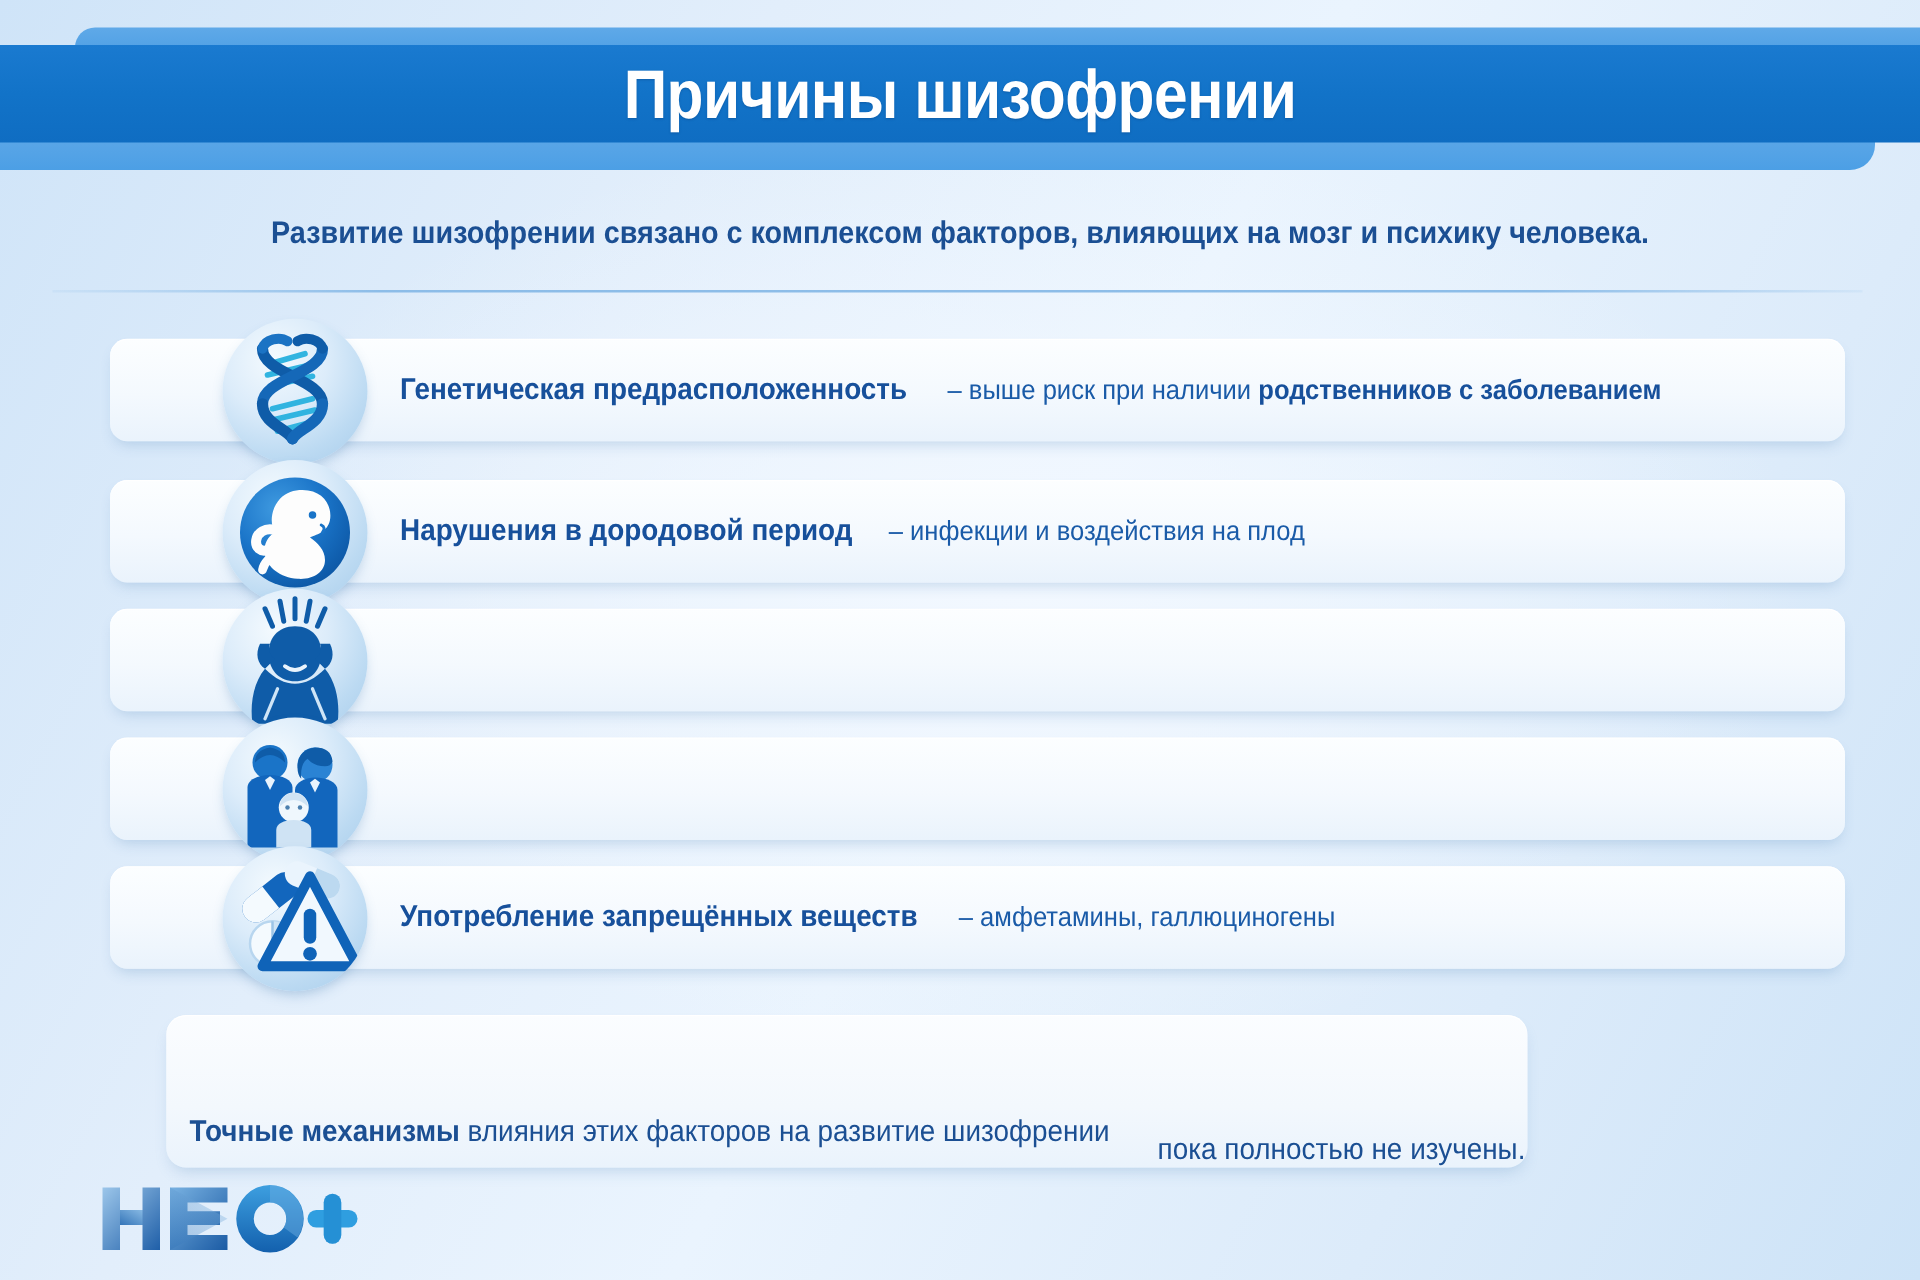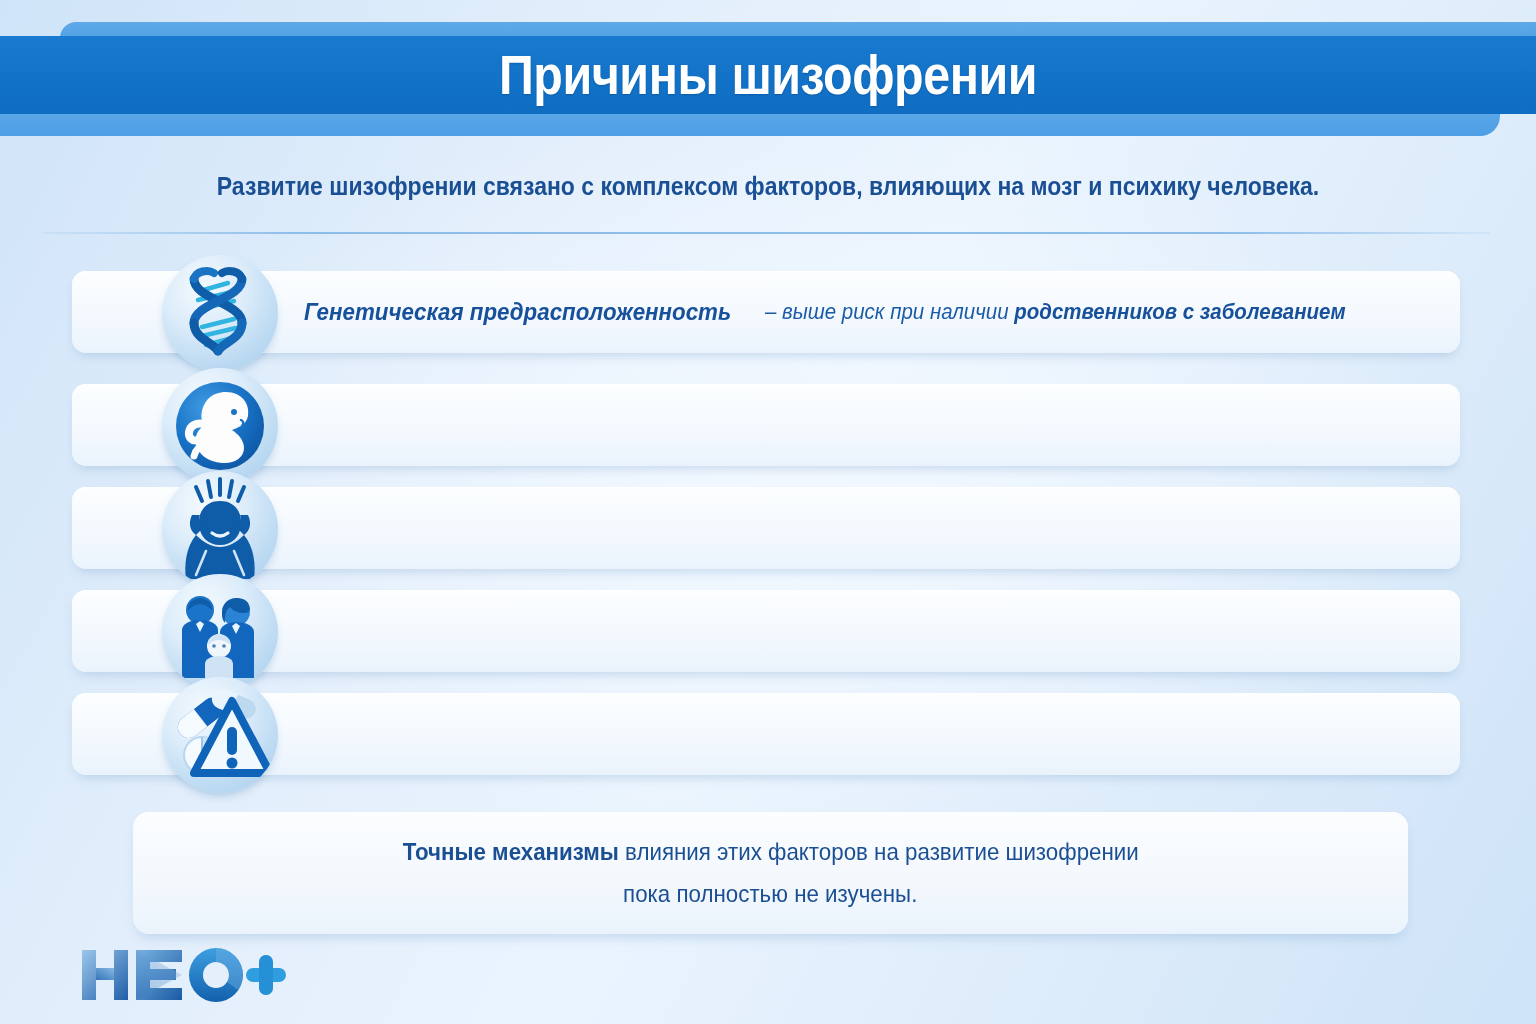--- a/index.html
+++ b/index.html
@@ -50,21 +50,21 @@
     transform:scaleX(0.92);
     white-space:nowrap;
   }
   .divider{
     position:absolute;left:42px;top:232px;width:1448px;height:2px;
     background:linear-gradient(90deg,rgba(150,195,235,.15),rgba(136,186,231,.95) 18%,rgba(136,186,231,.95) 82%,rgba(150,195,235,.15));
   }
 
   
   .rows{position:absolute;left:0;top:0;width:1536px;height:1024px;}
-  .row{position:absolute;left:72px;width:1388px;height:95px;font-style:italic;}
+  .row{position:absolute;left:88px;width:1388px;height:95px;}
   .card{
     position:absolute;left:0;top:0;width:1388px;height:82px;
     background:linear-gradient(180deg,#fcfeff 0%,#f4f9fe 55%,#eaf3fc 100%);
     border-radius:14px;
     box-shadow:0 6px 11px -4px rgba(90,140,190,.30),
                0 1px 0 rgba(255,255,255,.9) inset;
   }
   .icon{
     position:absolute;left:90px;top:-16px;
     width:116px;height:116px;border-radius:50%;
@@ -85,26 +85,26 @@
   }
   .rtext .n{
     color:#1a5ba8;font-size:22px;font-weight:normal;
     transform:scaleX(0.93);transform-origin:left center;
     display:inline-block;margin-left:2px;
   }
   .rtext .n b{font-weight:bold;color:#17509b;}
 
   
   .concl{
-    position:absolute;left:133px;top:812px;width:1275px;height:122px;
+    position:absolute;left:133px;top:812px;width:1089px;height:122px;
     background:linear-gradient(180deg,#fbfdff 0%,#f3f8fd 60%,#eaf3fc 100%);
     border-radius:16px;
     box-shadow:0 7px 13px -5px rgba(90,140,190,.32),
                0 1px 0 rgba(255,255,255,.9) inset;
-    display:flex;flex-direction:column;align-items:center;justify-content:center;
+    display:flex;flex-direction:row;align-items:flex-end;justify-content:center;
   }
   .concl .l1,.concl .l2{
     color:#1b4f93;font-size:24px;
     transform:scaleX(0.93);white-space:nowrap;
   }
   .concl .l1{font-weight:normal;margin-bottom:14px;}
   .concl .l1 b{font-weight:bold;}
   .concl .l2{font-weight:normal;}
 
   
@@ -168,20 +168,24 @@
           <path d="M64 24 C 80 24, 88 36, 86 48 C 84 58, 74 60, 70 62
                    C 76 66, 82 72, 82 80 C 82 90, 72 96, 60 95
                    C 46 94, 36 86, 34 76 C 32 66, 38 60, 42 58
                    C 38 52, 38 40, 46 31 C 51 26, 57 24, 64 24 Z" fill="#fdfdfd"></path>
           <path d="M42 56 C 34 54, 28 58, 27 64 C 26 70, 31 74, 36 72" fill="none" stroke="#fdfdfd" stroke-width="8" stroke-linecap="round"></path>
           <path d="M48 72 C 40 76, 33 82, 32 88" fill="none" stroke="#fdfdfd" stroke-width="7" stroke-linecap="round"></path>
           <circle cx="72" cy="44" r="3" fill="#1a74c8"></circle>
           <path d="M79 52 q4 2 1 6" fill="none" stroke="#1a74c8" stroke-width="2.4" stroke-linecap="round"></path>
         </svg>
       </div>
+      <div class="rtext">
+        <span class="b">Нарушения в дородовой период</span>
+          <span class="n"> – инфекции и воздействия на плод</span>
+      </div>
     </div>
 
     <div class="row" style="top:487px">
       <div class="card"></div>
       <div class="icon">
         <svg viewBox="0 0 116 116">
           <g stroke="#0f5ca8" stroke-width="4" stroke-linecap="round">
             <line x1="34" y1="16" x2="40" y2="30"></line>
             <line x1="46" y1="10" x2="49" y2="26"></line>
             <line x1="58" y1="8" x2="58" y2="24"></line>
@@ -243,20 +247,24 @@
           </g>
 
           <circle cx="40" cy="78" r="18" fill="#f4fafe" stroke="#b8d6ef" stroke-width="2"></circle>
           <path d="M40 60 a18 18 0 0 1 0 36 Z" fill="#cfe4f5"></path>
           <line x1="40" y1="60" x2="40" y2="96" stroke="#9cc4e6" stroke-width="2"></line>
 
           <path d="M70 24 L 108 96 L 32 96 Z" fill="#f1f8fe" stroke="#0f63b8" stroke-width="8" stroke-linejoin="round"></path>
           <rect x="65" y="50" width="10" height="28" rx="5" fill="#0f63b8"></rect>
           <circle cx="70" cy="86" r="5.5" fill="#0f63b8"></circle>
         </svg>
+      </div>
+      <div class="rtext">
+        <span class="b">Употребление запрещённых веществ</span>
+          <span class="n"> – амфетамины, галлюциногены</span>
       </div>
     </div>
 
   </div>
 
   <div class="concl">
     <div class="l1"><b>Точные механизмы</b><span> влияния этих факторов на развитие шизофрении</span></div>
     <div class="l2">пока полностью не изучены.</div>
   </div>
 

